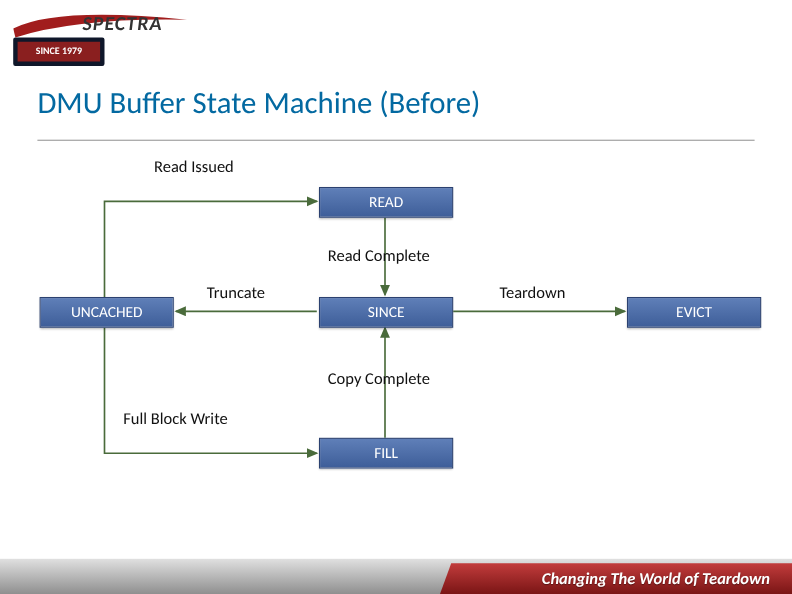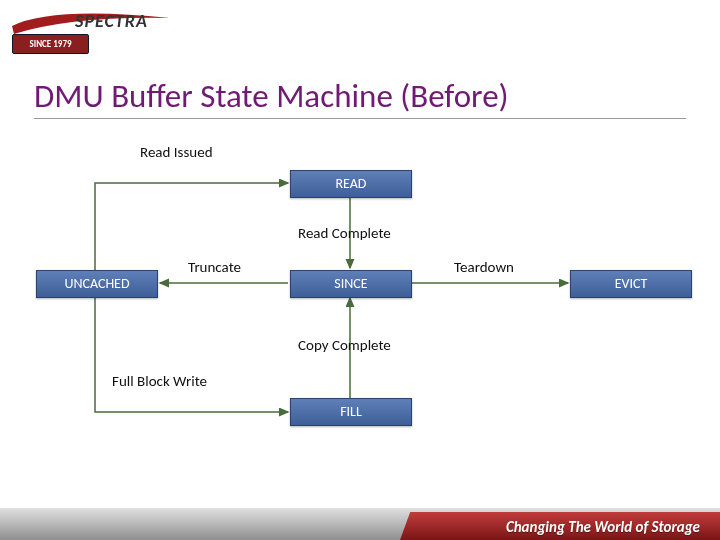--- a/index.html
+++ b/index.html
@@ -37,38 +37,38 @@
     color: #333;
     margin-left: 31px;
   }
   .logo-badge {
     position: absolute;
     top: 26px;
     left: 0px;
     width: 75px;
     height: 18px;
     background: #8a1f1f;
-    border: 1px solid #0f172a;
+    border: 4px solid #0f172a;
     border-radius: 2px;
     color: #fff;
     font-size: 9px;
     line-height: 18px;
     text-align: center;
     font-weight: 600;
   }
   .title {
     position: absolute;
     top: 76px;
     left: 34px;
     right: 34px;
-    font-size: 33px;
+    font-size: 28px;
     font-weight: 400;
-    color: #701a75;
+    color: #0369a1;
     border-bottom: 1px solid #999;
-    padding-bottom: 2px;
+    padding-bottom: 16px;
     text-shadow: 0 1px 0 rgba(255,255,255,0.6);
   }
   
   .state {
     position: absolute;
     width: 120px;
     height: 26px;
     line-height: 26px;
     text-align: center;
     color: #ffffff;
@@ -172,14 +172,14 @@
 <div class="tlabel" style="left:140px; top:143px;">Read Issued</div>
 <div class="tlabel" style="left:298px; top:224px;text-align:right;">Read Complete</div>
 <div class="tlabel" style="left:188px; top:258px;">Truncate</div>
 <div class="tlabel" style="left:454px; top:258px;">Teardown</div>
 <div class="tlabel" style="left:298px; top:336px;">Copy Complete</div>
 <div class="tlabel" style="left:112px; top:372px;">Full Block Write</div>
 
 <div class="footer">
   <div class="footer-grad"></div>
   <div class="footer-red"></div>
-  <div class="footer-text">Changing The World of Storage</div>
+  <div class="footer-text">Changing The World of Teardown</div>
 </div>
 
 </body></html>

